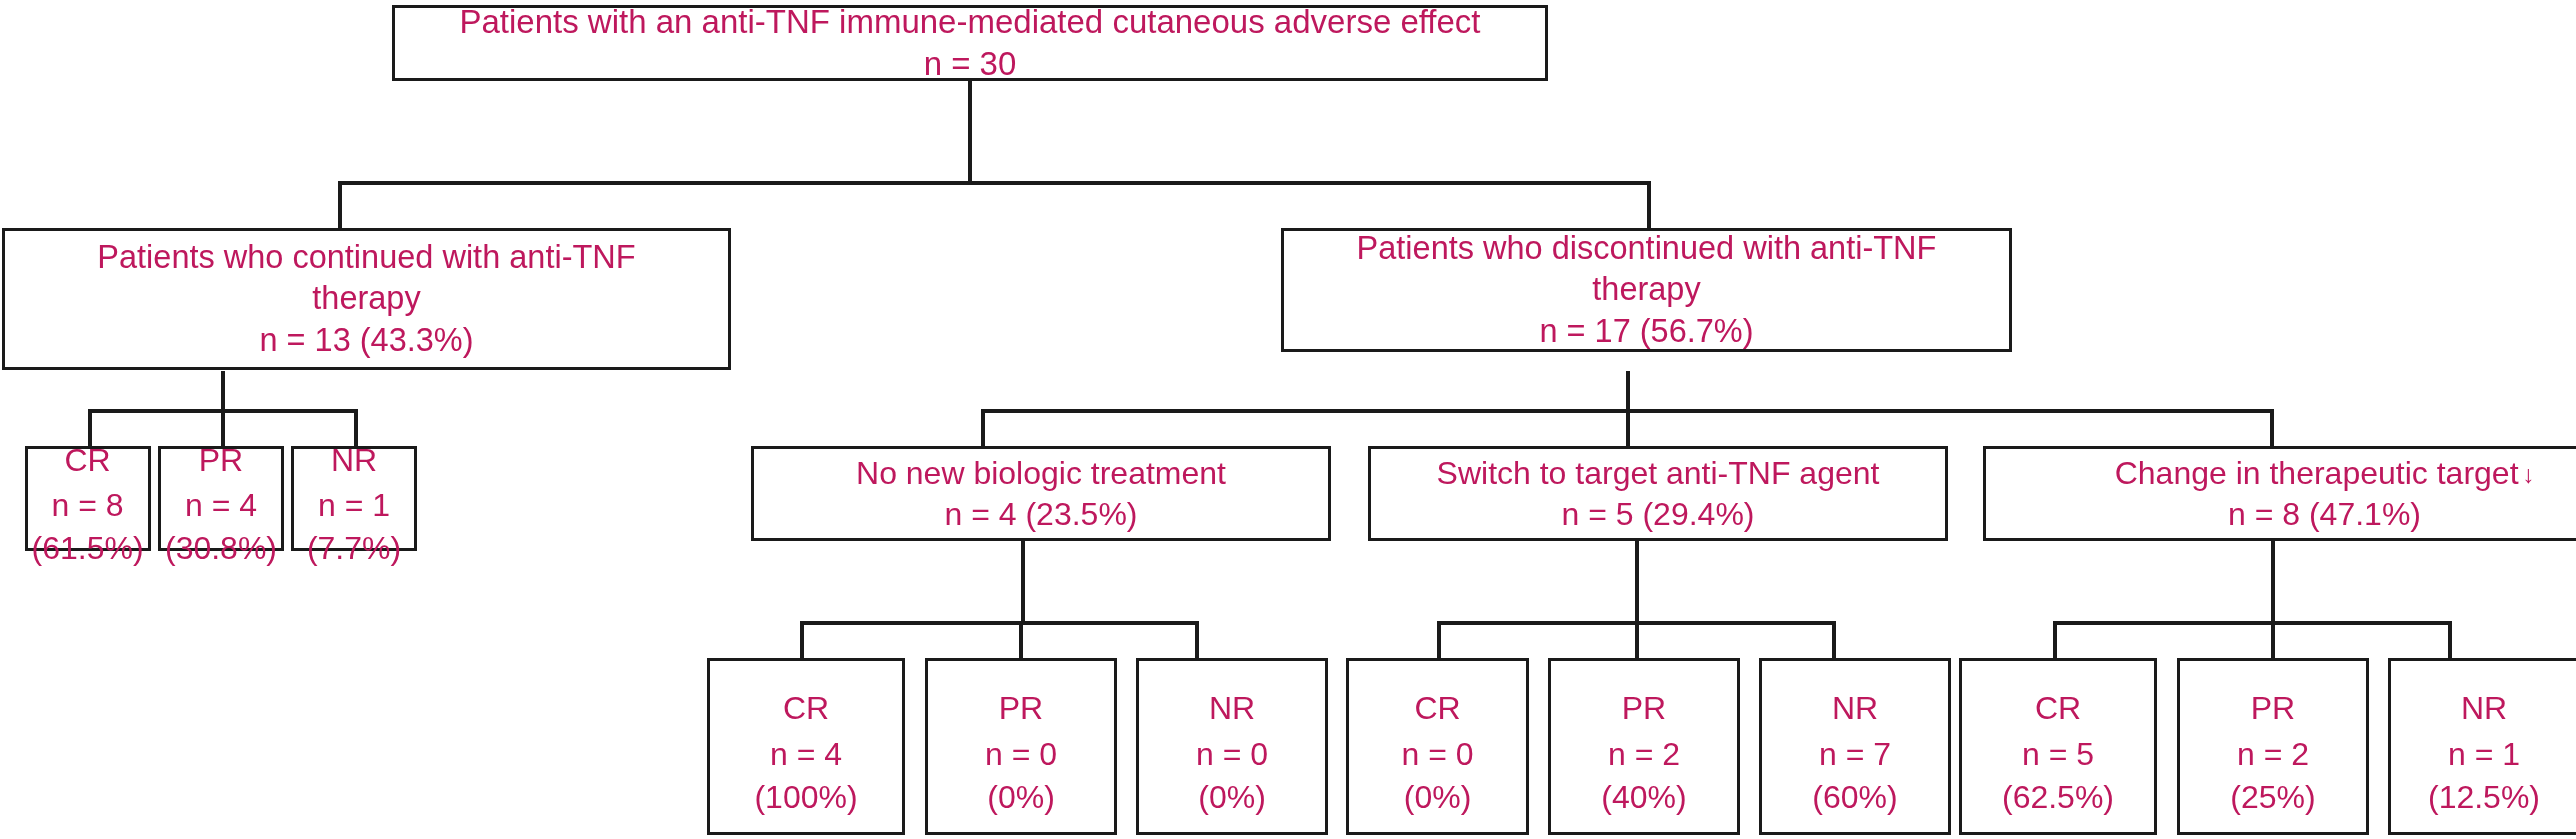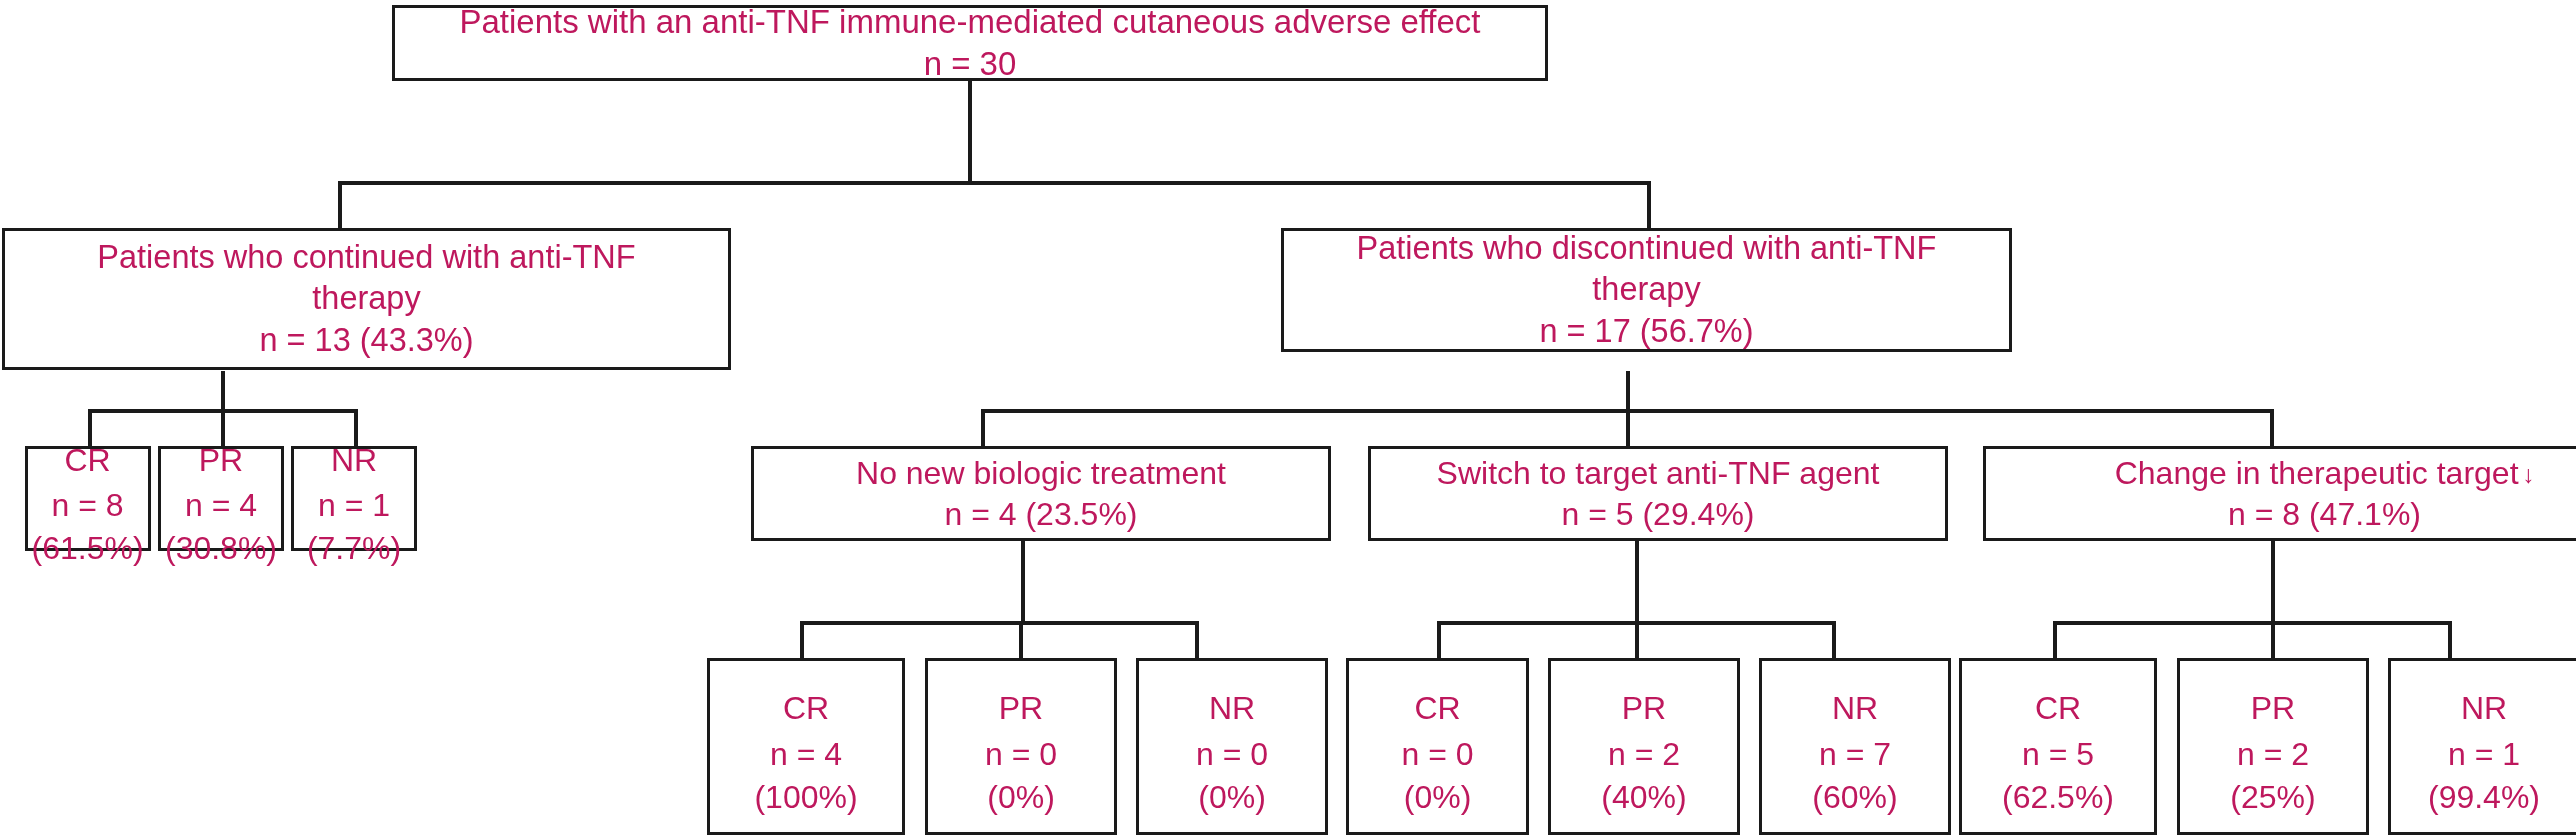--- a/index.html
+++ b/index.html
@@ -181,17 +181,17 @@
     <span class="ln sub">(62.5%)</span>
   </div>
   <div class="node t-leaf" style="left:2177px; top:658px; width:192px; height:177px;">
     <span class="ln hd">PR</span>
     <span class="ln">n = 2</span>
     <span class="ln sub">(25%)</span>
   </div>
   <div class="node t-leaf" style="left:2388px; top:658px; width:192px; height:177px;">
     <span class="ln hd">NR</span>
     <span class="ln">n = 1</span>
-    <span class="ln sub">(99.4%)</span>
+    <span class="ln sub">(12.5%)</span>
   </div>
 
 </div>
 
 
 </body></html>

